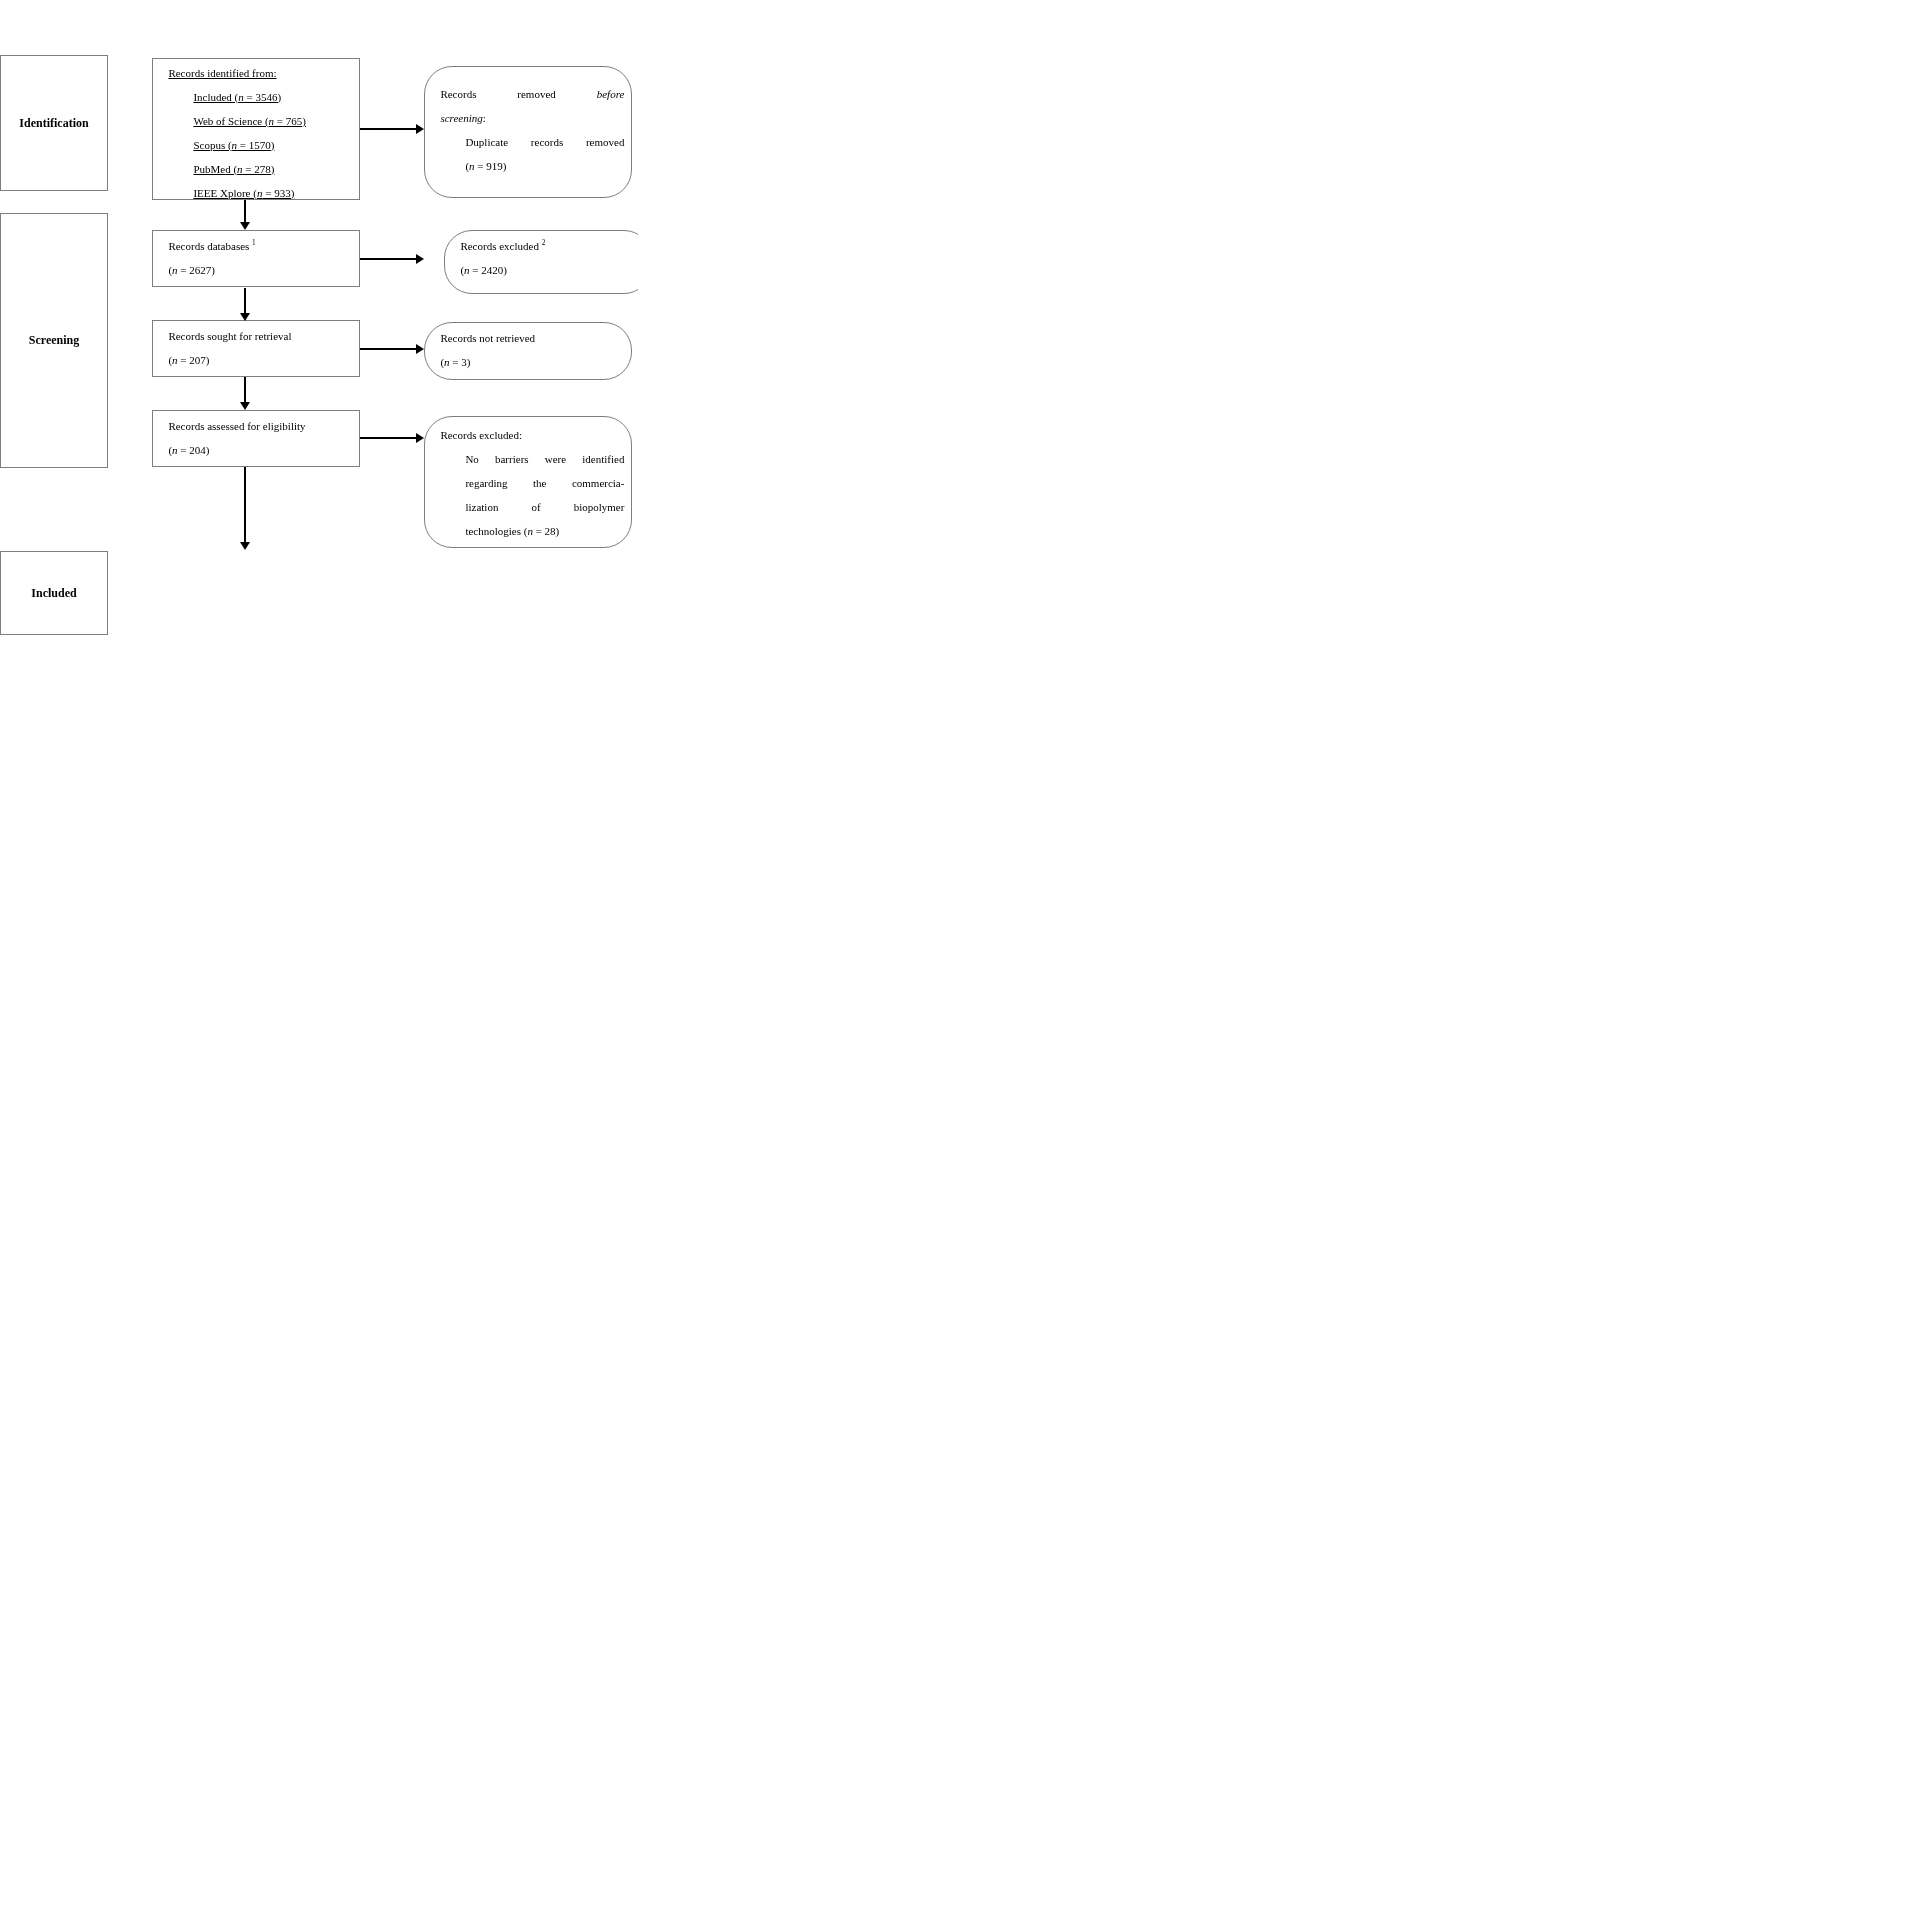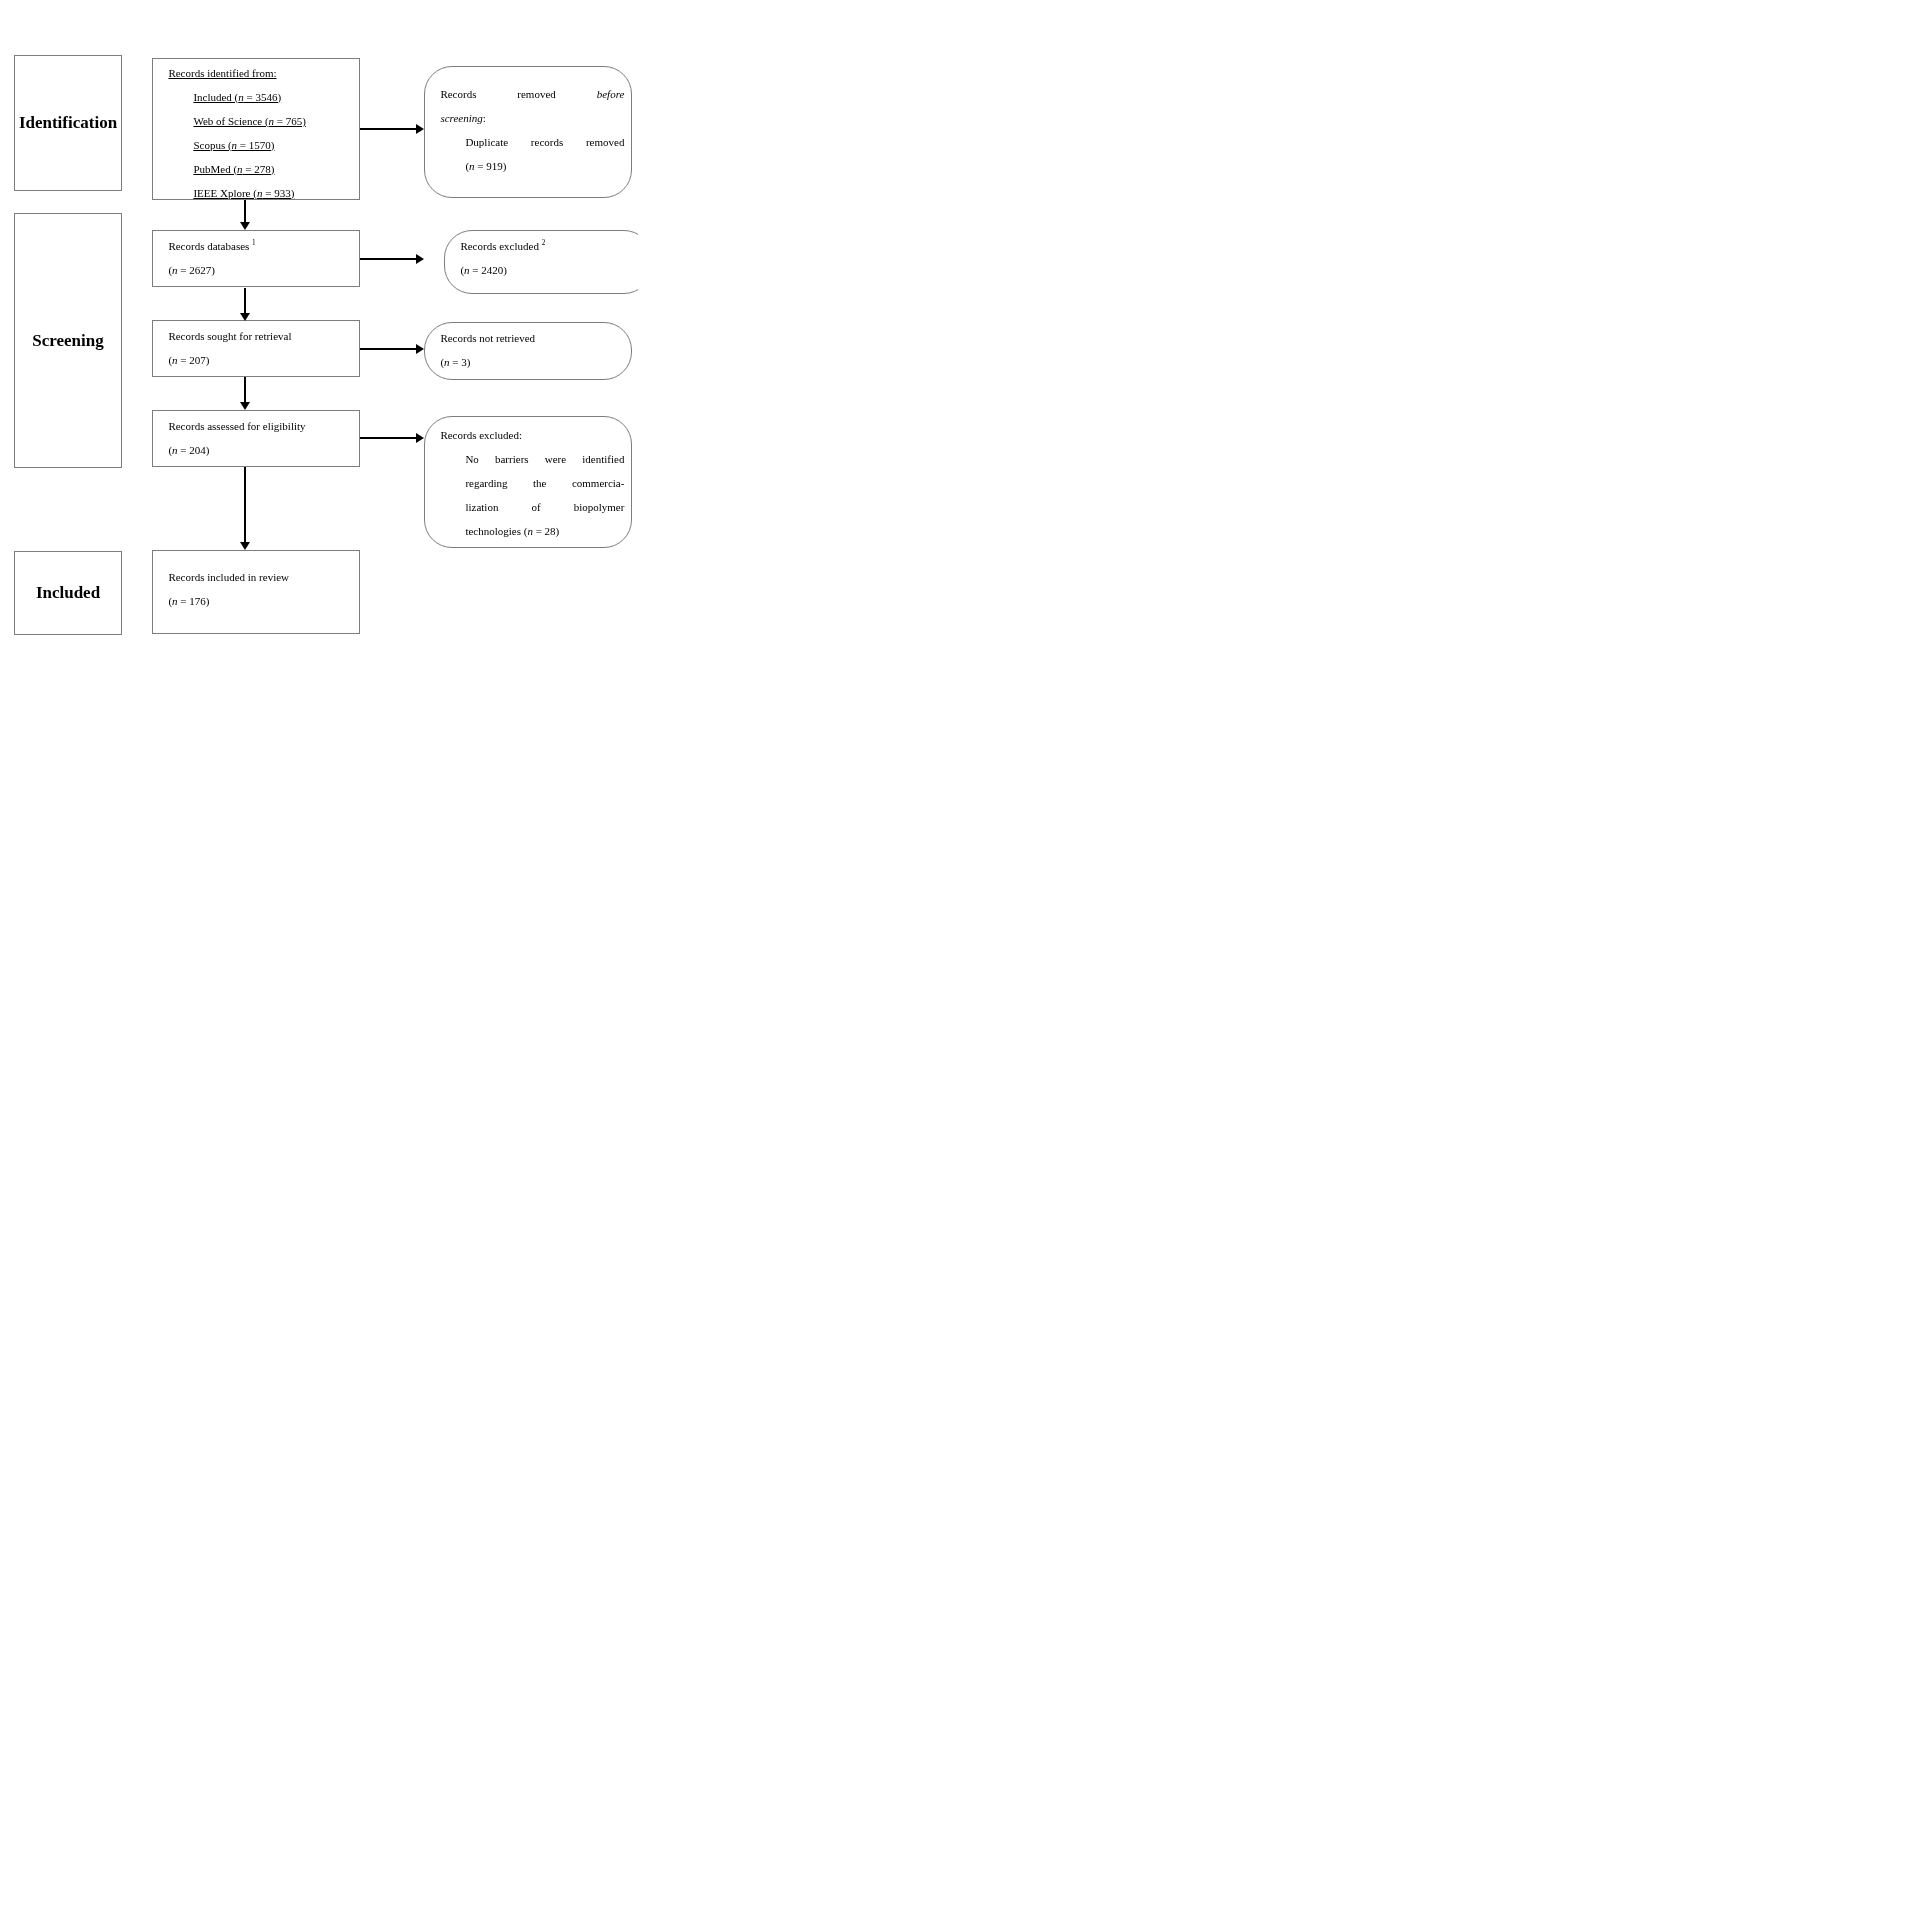--- a/index.html
+++ b/index.html
@@ -16,23 +16,23 @@
     border:1.7px solid #7d7d7d;
     background:#ffffff;
     box-sizing:border-box;
   }
   .title-box {
     left:151px; top:7.7px; width:481px; height:36px;
     display:flex; align-items:center; justify-content:center;
     font-weight:bold; font-size:11.6px;
   }
   .side {
-    left:14px; width:108px;
+    left:0; width:108px;
     display:flex; align-items:center; justify-content:center;
-    font-weight:bold; font-size:17px;
+    font-weight:bold; font-size:12px;
   }
   #side-identification { top:55px; height:136px; }
   #side-screening      { top:213px; height:255px; }
   #side-included       { top:551px; height:84px; }
 
   .main  { left:152px; width:208px; font-size:11px; padding:3.3px 5.5px 0 15.4px; }
   .right { left:424px; width:208px; font-size:11px; padding:3.3px 6.6px 0 15.4px;border-radius:28px; }
 
   #box-identified      { top:58px; height:142px; padding-top:1.7px;text-decoration:underline; }
   #box-screened        { top:230px; height:57px; }
@@ -116,24 +116,20 @@
       <div class="line"><span>(</span><span class="it">n</span><span> = 2627)</span></div>
     </div>
   <div class="box main" id="box-sought">
       <div class="line"><span>Records sought for retrieval</span></div>
       <div class="line"><span>(</span><span class="it">n</span><span> = 207)</span></div>
     </div>
   <div class="box main" id="box-assessed">
       <div class="line"><span>Records assessed for eligibility</span></div>
       <div class="line"><span>(</span><span class="it">n</span><span> = 204)</span></div>
     </div>
-  <div class="box main" id="box-included-review">
-      <div class="line"><span>Records included in review</span></div>
-      <div class="line"><span>(</span><span class="it">n</span><span> = 176)</span></div>
-    </div>
 
   <div class="box right" id="rbox-removed">
       <div class="line justify"><span>Records removed </span><span class="it">before</span></div>
       <div class="line"><span class="it">screening</span><span>:</span></div>
       <div class="line indent justify"><span>Duplicate records removed</span></div>
       <div class="line indent"><span>(</span><span class="it">n</span><span> = 919)</span></div>
     </div>
   <div class="box right" id="rbox-excluded1">
       <div class="line"><span>Records excluded </span><sup>2</sup></div>
       <div class="line"><span>(</span><span class="it">n</span><span> = 2420)</span></div>

